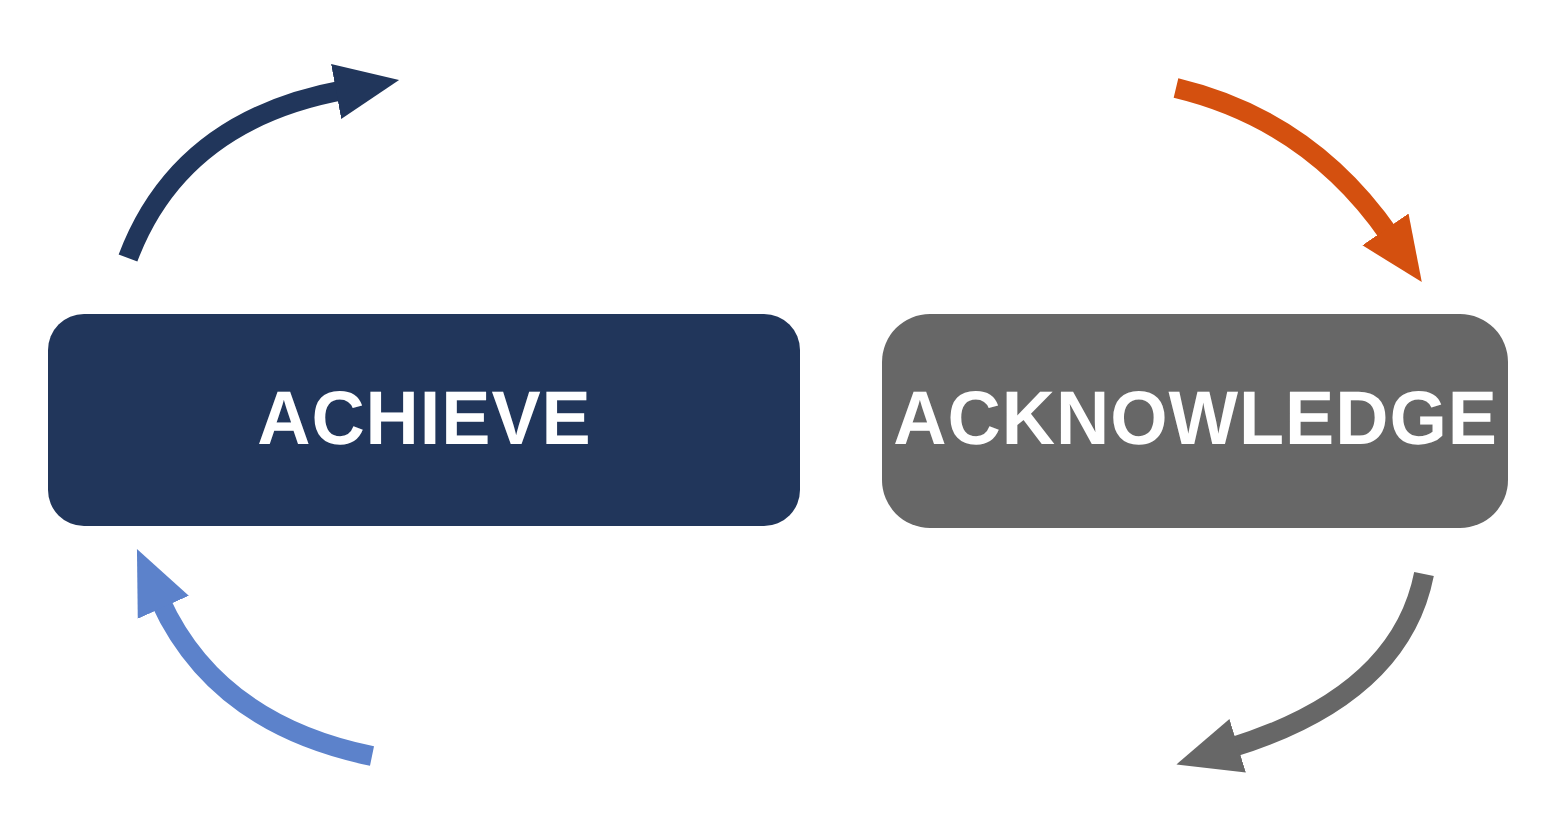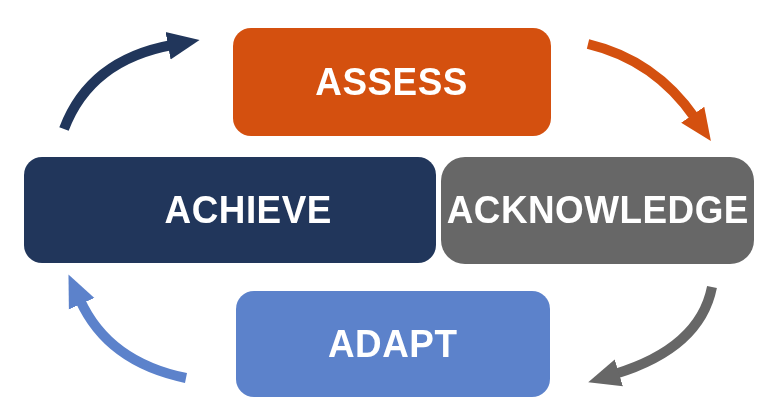--- a/index.html
+++ b/index.html
@@ -28,21 +28,21 @@
   .node-label {
     font-size: 38px;
     font-weight: bold;
     letter-spacing: 0.5px;
     white-space: nowrap;
     transform: scaleX(0.97);
   }
   .node-assess      { left: 233px; top: 28px;  width: 318px; height: 108px; }
   .node-acknowledge { left: 441px; top: 157px; width: 313px; height: 107px; border-radius: 24px; }
   .node-adapt       { left: 236px; top: 291px; width: 314px; height: 106px; }
-  .node-achieve     { left: 24px;  top: 157px; width: 376px; height: 106px; padding-left: 36px; }
+  .node-achieve     { left: 24px;  top: 157px; width: 376px; height: 106px; }
 </style>
 </head>
 <body>
 
 <div class="canvas">
 
   <svg class="arrows" width="784" height="420" viewBox="0 0 784 420" xmlns="http://www.w3.org/2000/svg">
     <defs>
       <marker id="head-navy" viewBox="0 0 4 4" markerWidth="4" markerHeight="4" refX="0.4" refY="2" orient="auto" markerUnits="strokeWidth">
         <polygon points="0,0.6 3.2,2 0,3.4" fill="#21365B"></polygon>
@@ -60,29 +60,23 @@
 
     <path d="M 64 129 Q 90 60 172 45" fill="none" stroke-width="10" marker-end="url(#head-navy)" stroke="#21365B"></path>
 
     <path d="M 588 44 Q 655 60 695 118" fill="none" stroke-width="10" marker-end="url(#head-orange)" stroke="#D4500F"></path>
 
     <path d="M 712 287 Q 700 348 615 374" fill="none" stroke-width="10" marker-end="url(#head-gray)" stroke="#676767"></path>
 
     <path d="M 186 378 Q 108 362 80 300" fill="none" stroke-width="10" marker-end="url(#head-blue)" stroke="#5C82CB"></path>
   </svg>
 
-  <div class="node node-assess" style="background-color: rgb(212, 80, 15);">
-    <span class="node-label" style="color: rgb(255, 255, 255);">ASSESS</span>
-  </div>
 
   <div class="node node-acknowledge" style="background-color: rgb(103, 103, 103);">
     <span class="node-label" style="color: rgb(255, 255, 255);">ACKNOWLEDGE</span>
   </div>
 
-  <div class="node node-adapt" style="background-color: rgb(92, 130, 203);">
-    <span class="node-label" style="color: rgb(255, 255, 255);">ADAPT</span>
-  </div>
 
   <div class="node node-achieve" style="background-color: rgb(33, 54, 91);">
     <span class="node-label" style="color: rgb(255, 255, 255);">ACHIEVE</span>
   </div>
 
 </div>
 
 </body></html>

